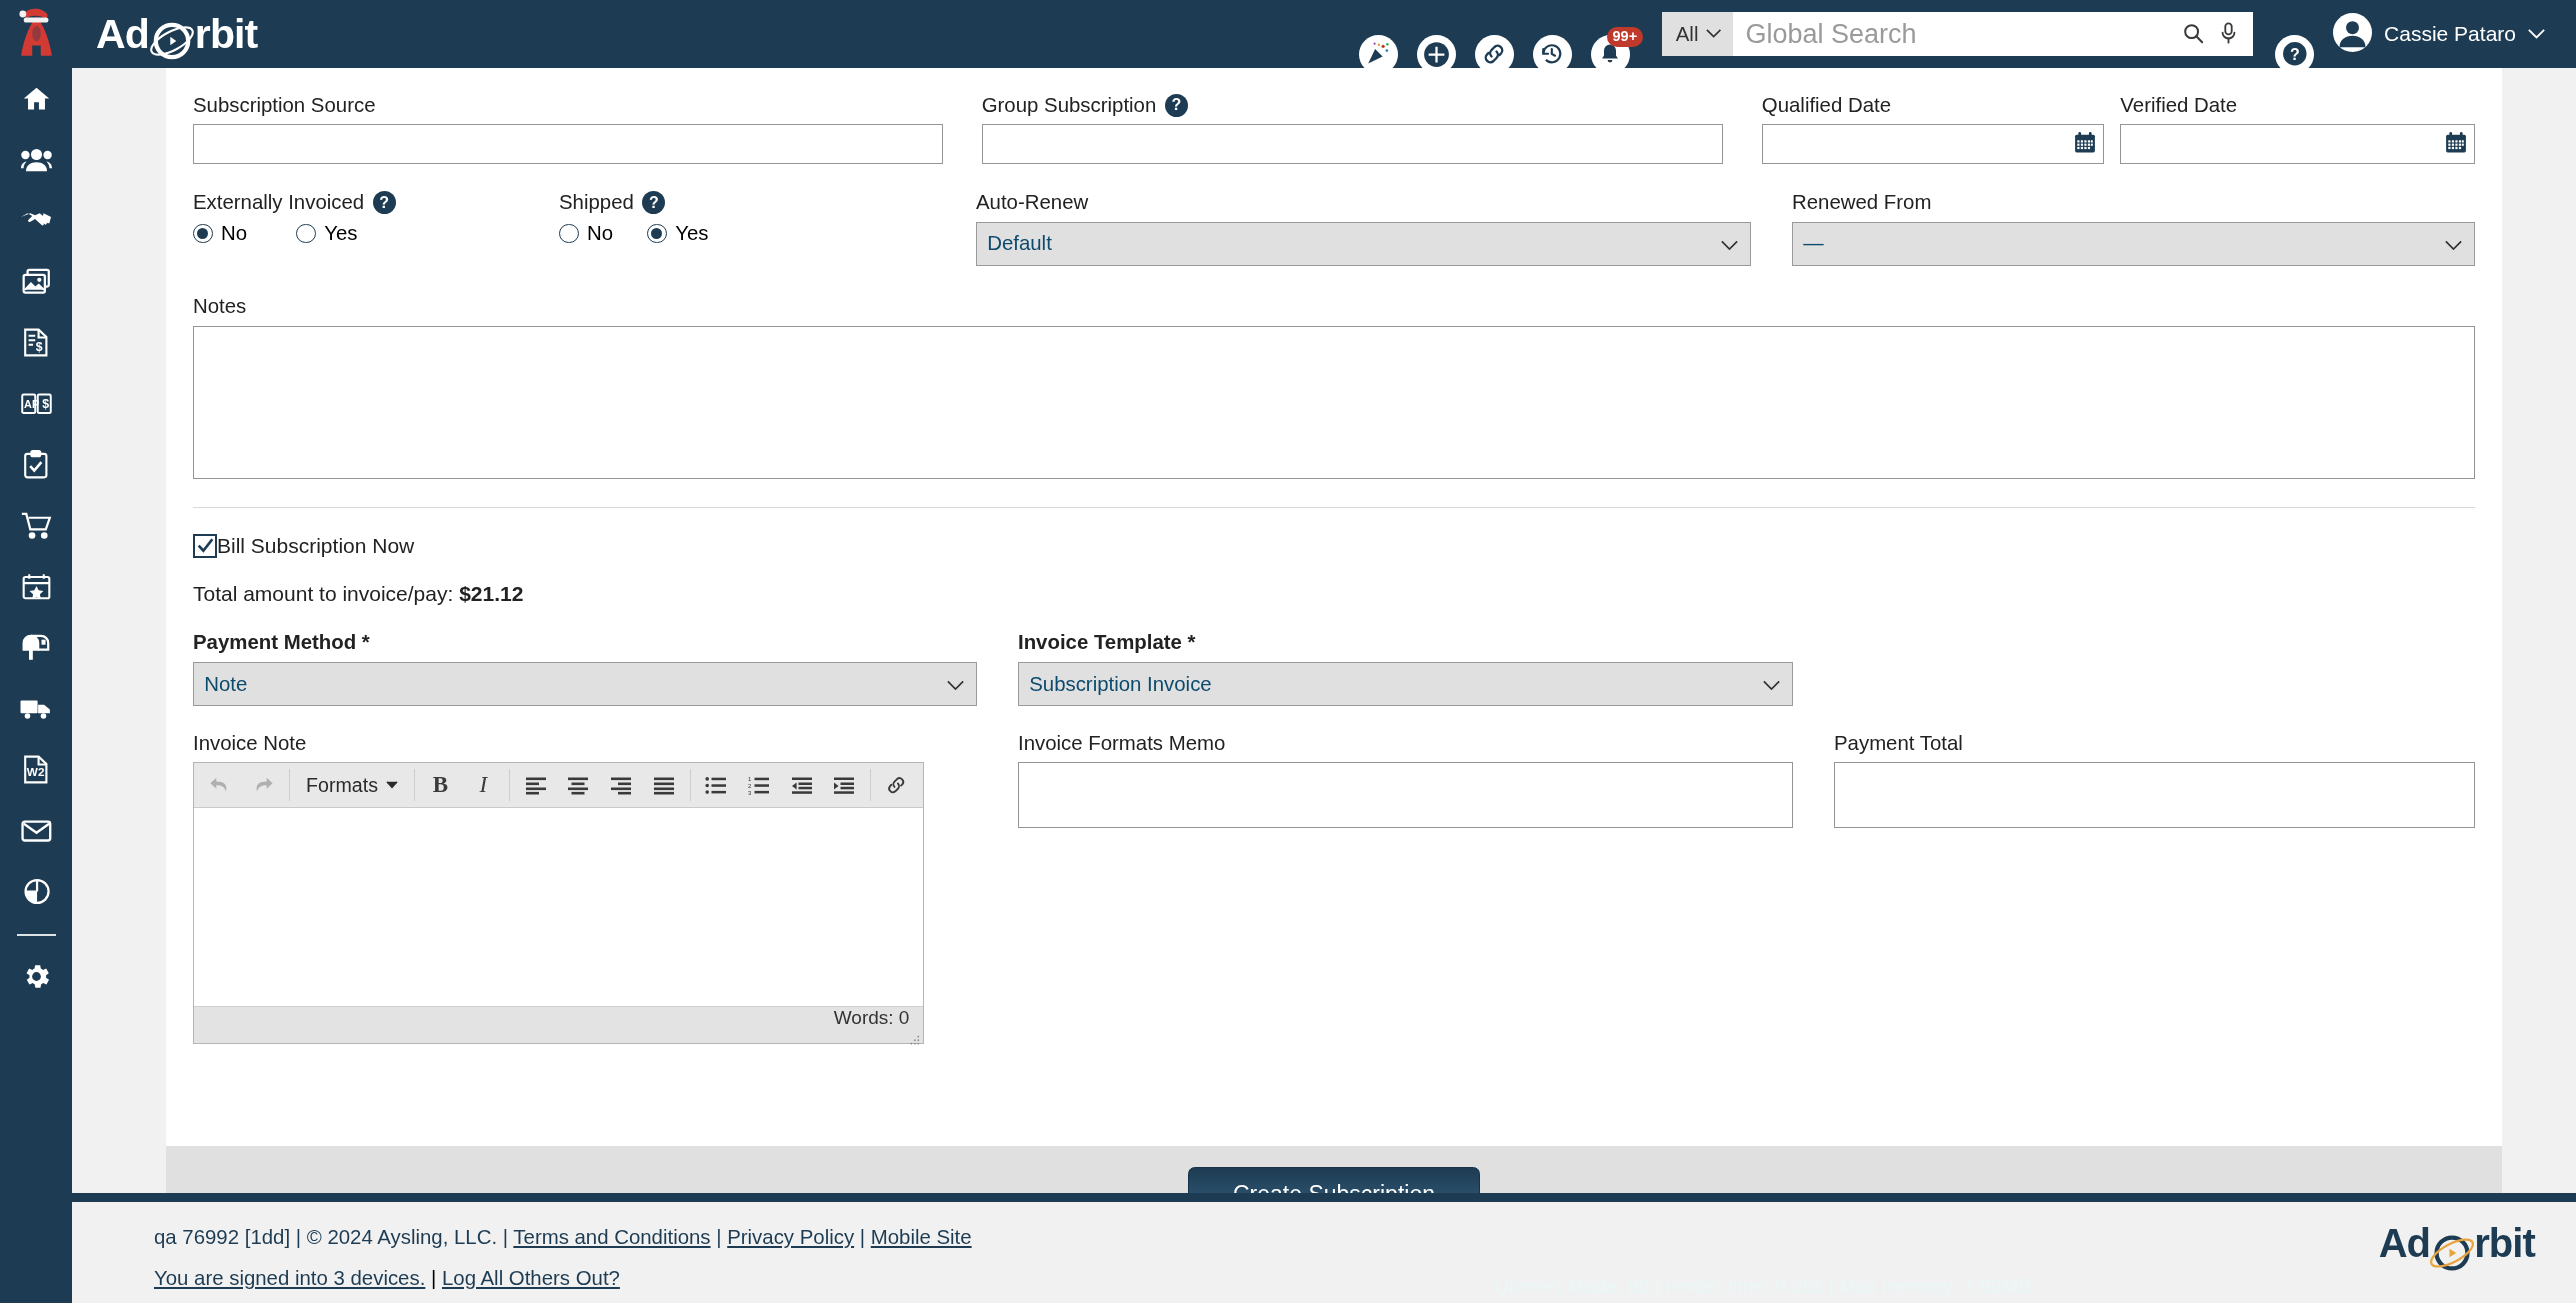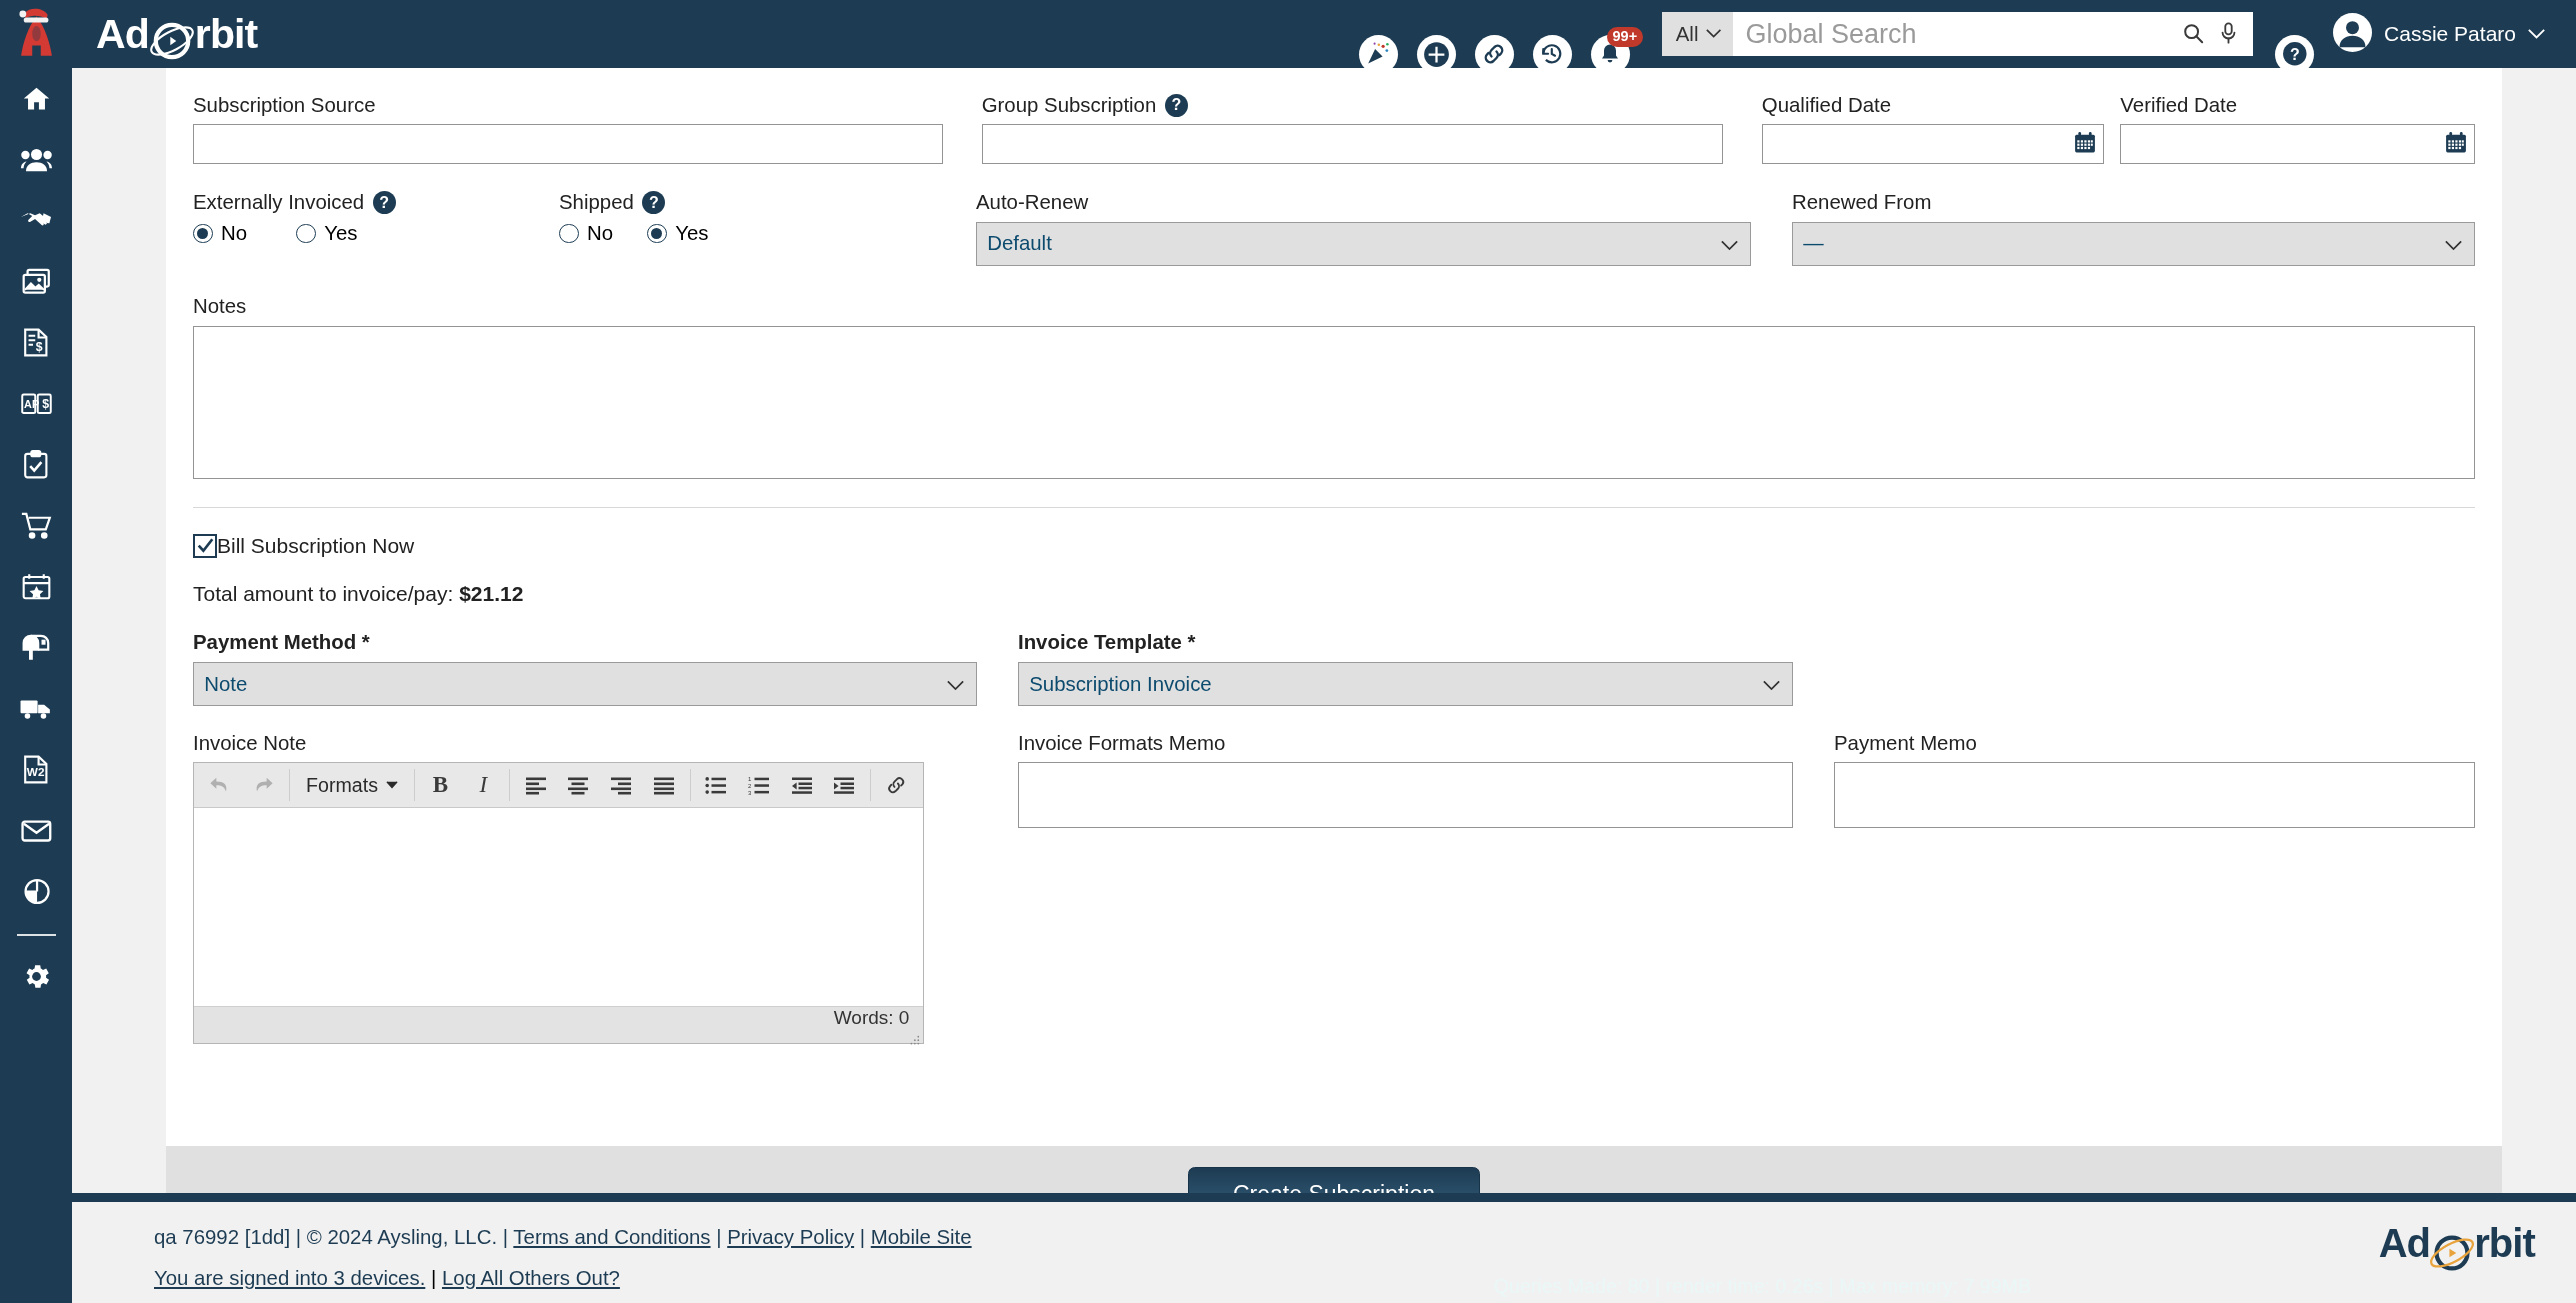--- a/index.html
+++ b/index.html
@@ -796,21 +796,21 @@
             </div>
           </div>
         </div>
         <div style="width:41px;"></div>
         <div style="width:775px;">
           <div class="lbl">Invoice Formats Memo</div>
           <textarea class="memo" style=""></textarea>
         </div>
         <div style="width:41px;"></div>
         <div style="flex:1;">
-          <div class="lbl">Payment Memo</div>
+          <div class="lbl">Payment Total</div>
           <textarea class="memo" style=""></textarea>
         </div>
       </div>
 
     </div>
   </div>
 
   <div id="action-bar">
     <button id="create-btn">Create Subscription</button>
   </div>

